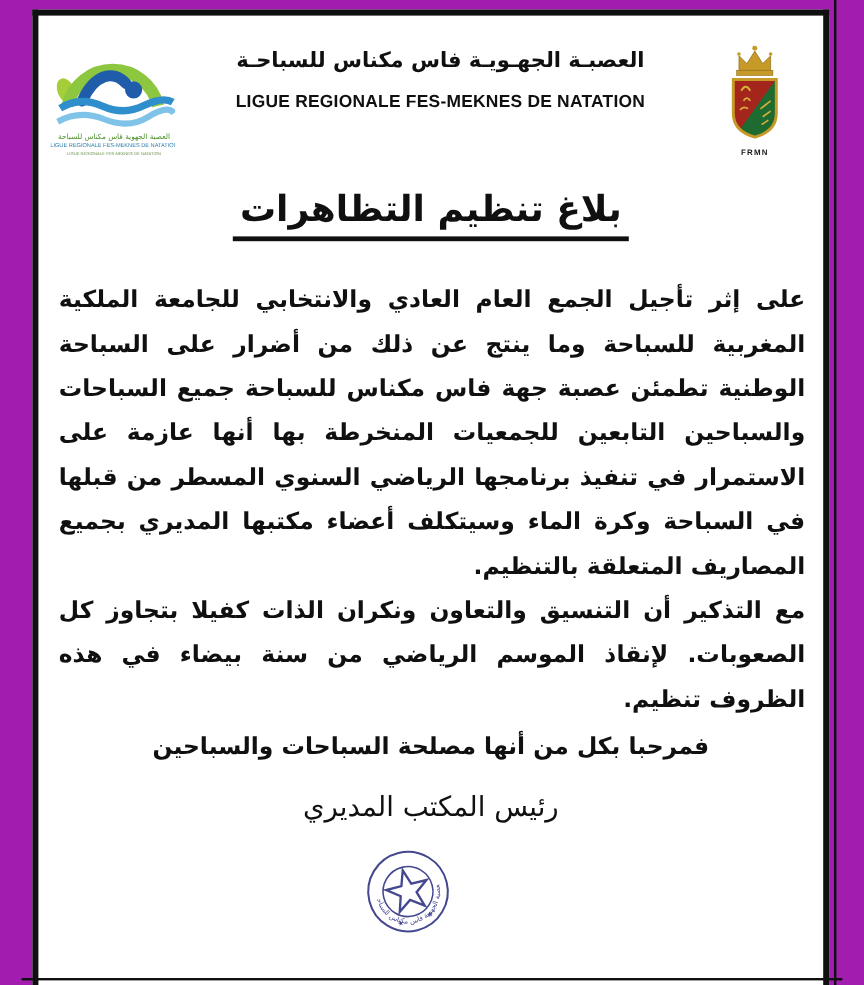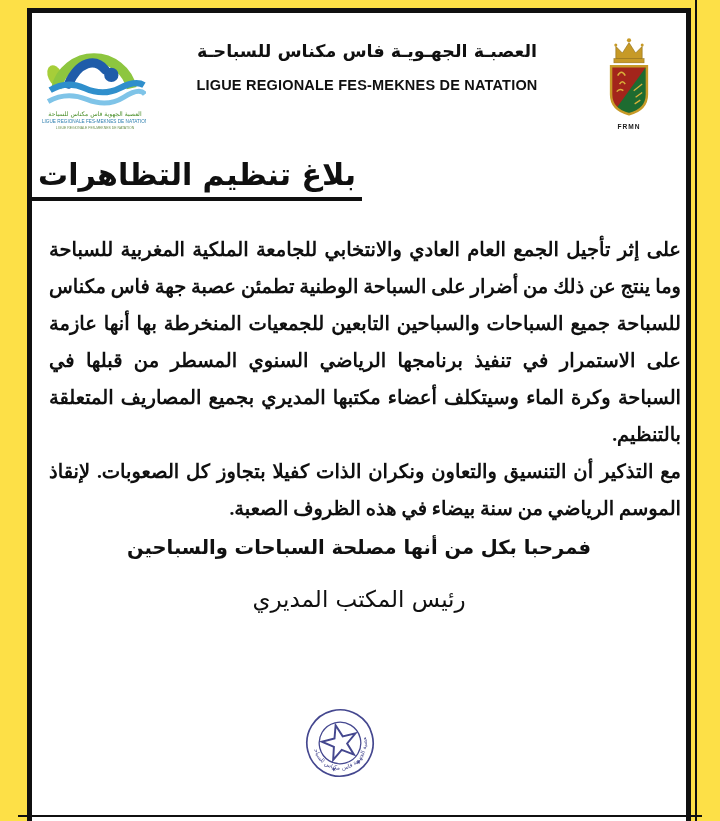--- a/index.html
+++ b/index.html
@@ -1,17 +1,17 @@
 <!DOCTYPE html>
 <html lang="ar"><head>
 <meta charset="utf-8">
 <style>
   html,body{margin:0;padding:0;background:#fff;}
   #page{
-    position:relative;width:720px;height:821px;background:#fde047;
+    position:relative;width:720px;height:821px;background:#a21caf;
     overflow:hidden;font-family:"DejaVu Sans",sans-serif;color:#101010;
   }
   
   #frame{
     position:absolute;left:27px;top:8px;width:664px;height:813px;
     border-top:5px solid #101010;border-left:5px solid #101010;border-right:5px solid #101010;
     box-sizing:border-box;background:#fff;
   }
   #right-outer-line{position:absolute;left:695px;top:0;width:2px;height:821px;background:#101010;}
   #bottom-line{position:absolute;left:18px;top:815px;width:684px;height:2px;background:#101010;}
@@ -19,30 +19,30 @@
   
   .header{display:flex;align-items:flex-start;padding:14px 10px 0 10px;}
   .left-logo{width:104px;flex:0 0 auto;}
   .header-center{flex:1 1 auto;text-align:center;direction:rtl;}
   .org-ar{font-size:17.5px;font-weight:bold;margin-top:14px;letter-spacing:.5px;text-align:center;}
   .org-fr{direction:ltr;font-family:"Liberation Sans","DejaVu Sans",sans-serif;
     font-size:14.5px;font-weight:bold;margin-top:16px;letter-spacing:.2px;}
   .right-crest{width:66px;flex:0 0 auto;margin-right:14px;margin-left:8px;margin-top:6px;}
 
   
-  .title-wrap{text-align:left;margin-top:14px;}
+  .title-wrap{text-align:center;margin-top:14px;}
   .doc-title{
     display:inline-block;direction:rtl;font-size:30px;font-weight:bold;
     border-bottom:4px solid #101010;padding:0 6px 3px 6px;line-height:1.25;
   }
 
   
   .body-text{
-    direction:rtl;text-align:justify;padding:0 5px 0 17px;margin-top:30px;
-    font-size:19.5px;font-weight:bold;line-height:37px;font-family:Liberation Serif, serif;
+    direction:rtl;text-align:justify;padding:0 15px 0 17px;margin-top:30px;
+    font-size:19.5px;font-weight:bold;line-height:37px;
   }
   .body-text p{margin:0;}
   .closing-line{
     direction:rtl;text-align:center;font-size:19.5px;font-weight:bold;margin-top:9px;
   }
 
   
   .signature{direction:rtl;text-align:center;margin-top:22px;font-size:23px;line-height:36px;font-weight:normal;}
 
   
@@ -102,21 +102,21 @@
         </svg>
       </div>
     </div>
 
     <div class="title-wrap">
       <span class="doc-title">بلاغ تنظيم التظاهرات</span>
     </div>
 
     <div class="body-text">
       <p>على إثر تأجيل الجمع العام العادي والانتخابي للجامعة الملكية المغربية للسباحة وما ينتج عن ذلك من أضرار على السباحة الوطنية تطمئن عصبة جهة فاس مكناس للسباحة جميع السباحات والسباحين التابعين للجمعيات المنخرطة بها أنها عازمة على الاستمرار في تنفيذ برنامجها الرياضي السنوي المسطر من قبلها في السباحة وكرة الماء وسيتكلف أعضاء مكتبها المديري بجميع المصاريف المتعلقة بالتنظيم.</p>
-      <p>مع التذكير أن التنسيق والتعاون ونكران الذات كفيلا بتجاوز كل الصعوبات. لإنقاذ الموسم الرياضي من سنة بيضاء في هذه الظروف الصعبة.</p>
+      <p>مع التذكير أن التنسيق والتعاون ونكران الذات كفيلا بتجاوز كل الصعوبات. لإنقاذ الموسم الرياضي من سنة بيضاء في هذه الظروف تنظيم.</p>
     </div>
     <div class="closing-line">فمرحبا بكل من أنها مصلحة السباحات والسباحين</div>
 
     <div class="signature">
       <div>رئيس المكتب المديري</div>
 
     </div>
   </div>
 
   <div class="stamp">

